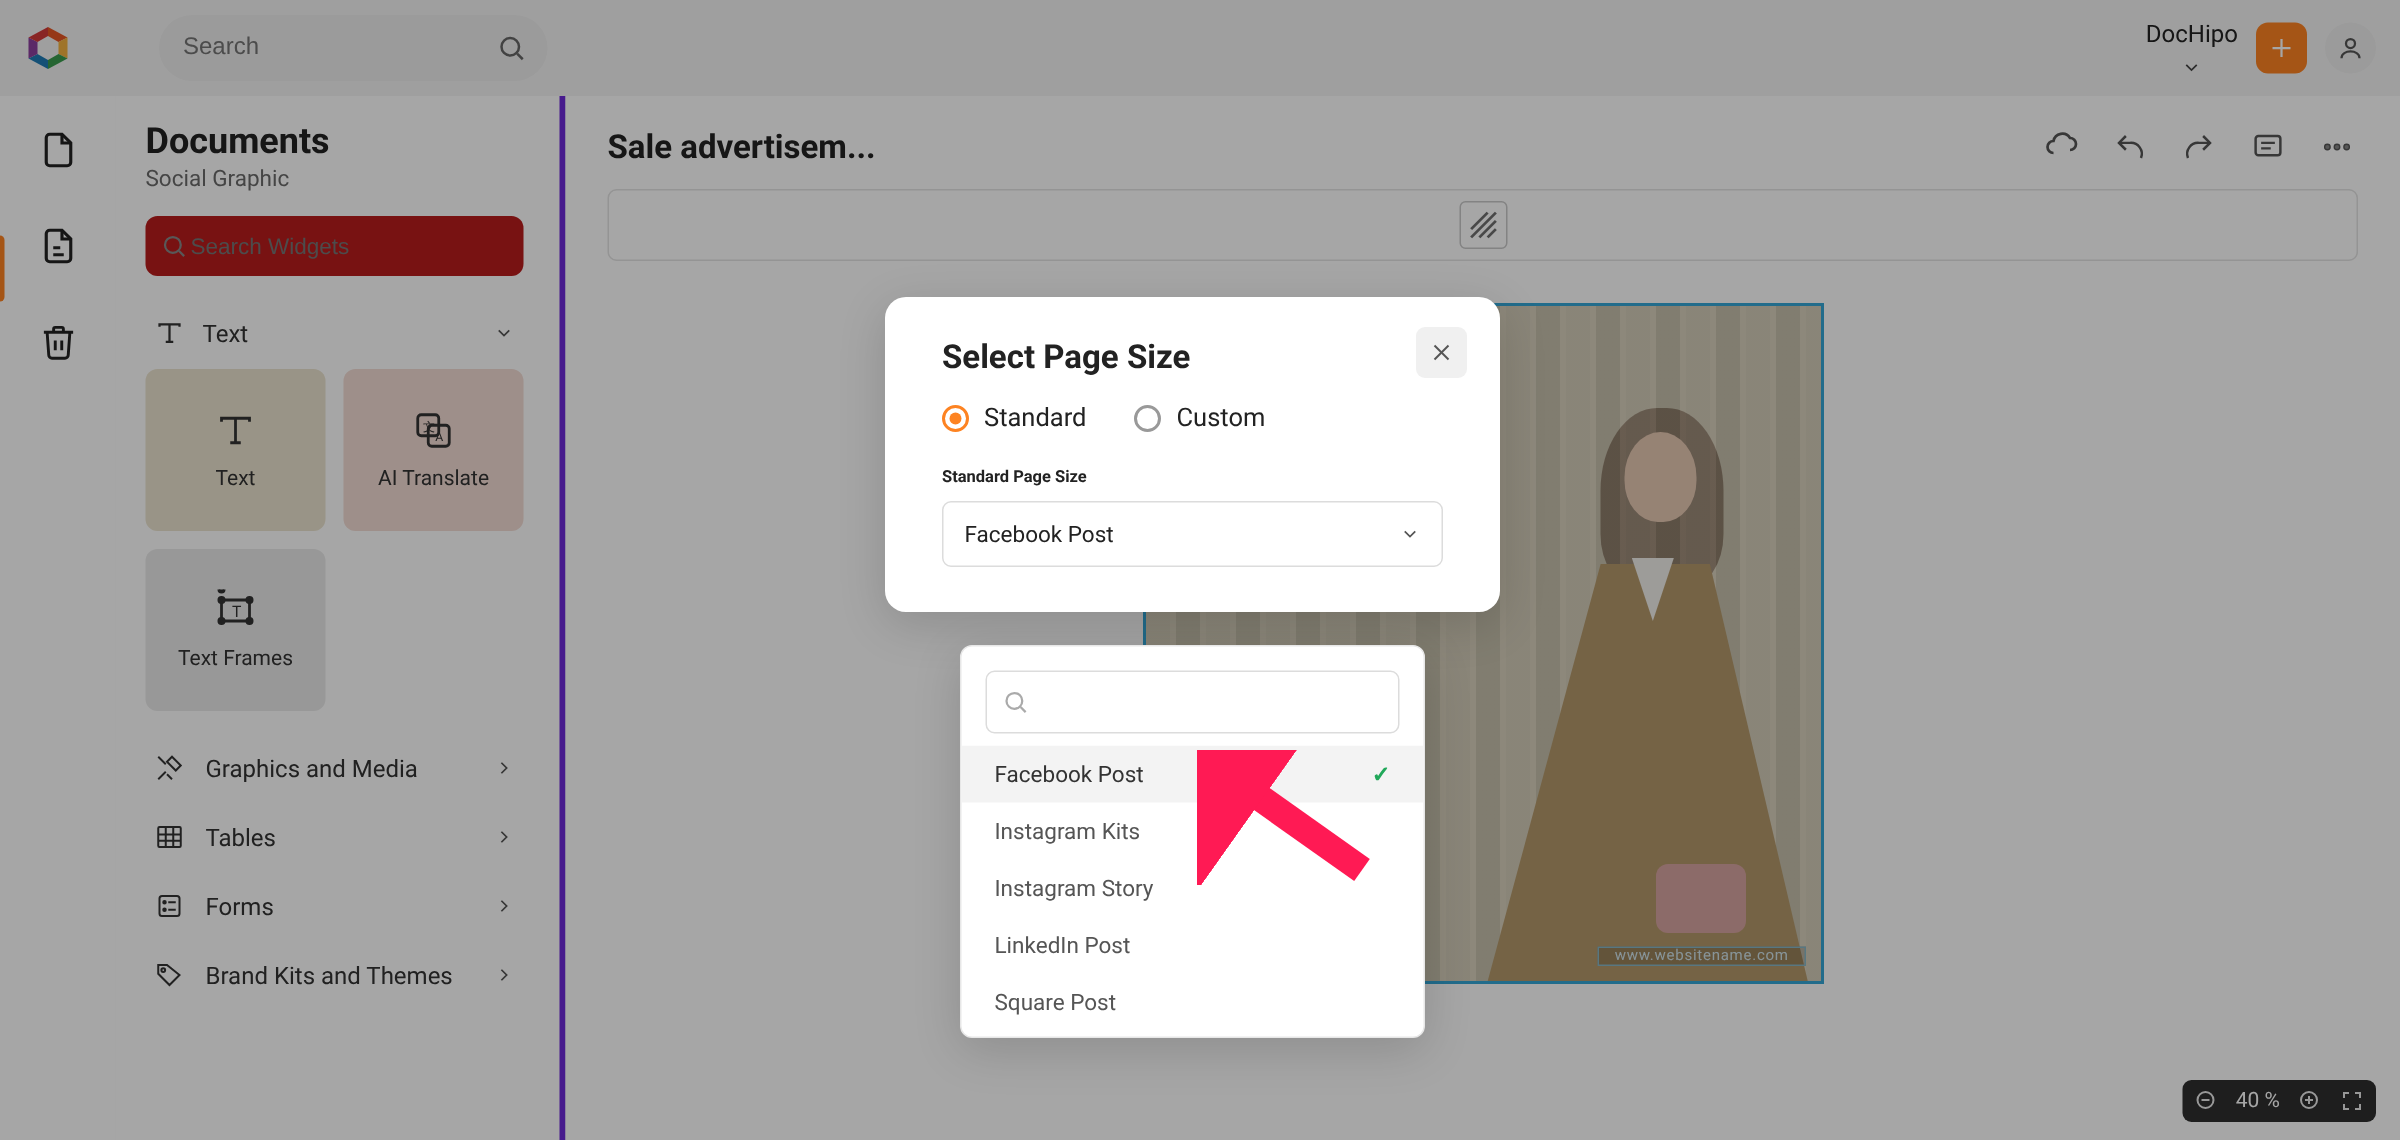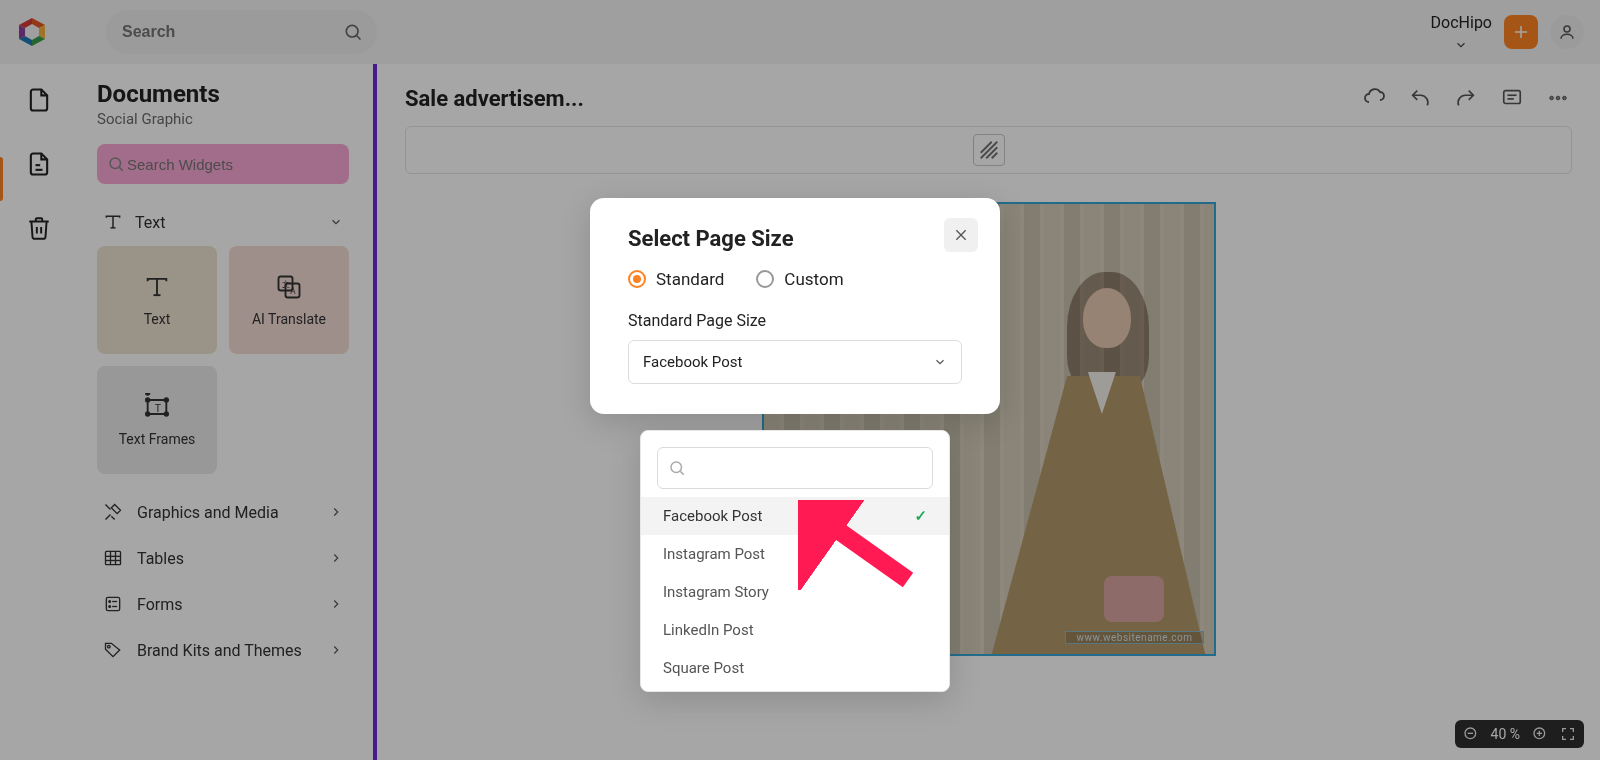--- a/index.html
+++ b/index.html
@@ -8,36 +8,36 @@
   }
   html,body{margin:0;height:100%;}
   body{font-family:-apple-system,BlinkMacSystemFont,'Segoe UI',Roboto,Helvetica,Arial,sans-serif;font-size:14px;color:var(--ink);background:var(--bg);}
   *{box-sizing:border-box;}
   svg{display:block;}
 
   
   .topbar{height:64px;background:var(--bg);display:flex;align-items:center;padding:0 16px 0 16px;gap:12px;}
   .logo{width:32px;height:32px;position:relative;margin-right:46px;}
   .searchbox{flex:0 0 254px;display:flex;align-items:center;background:var(--soft);border-radius:24px;height:44px;padding:0 14px;}
-  .searchbox input{flex:1;border:none;background:transparent;font-size:16px;color:var(--muted);outline:none;font-weight:bold;}
+  .searchbox input{flex:1;border:none;background:transparent;font-size:16px;color:var(--muted);outline:none;}
   .topbar .spacer{flex:1;}
   .user-dd{font-size:16px;color:var(--ink);display:flex;align-items:center;gap:6px;cursor:pointer;flex-direction:column;}
   .plusbtn{width:34px;height:34px;border-radius:8px;background:var(--orange);color:#fff;display:flex;align-items:center;justify-content:center;font-size:22px;cursor:pointer;}
   .avatarbtn{width:34px;height:34px;border-radius:50%;background:var(--soft);display:flex;align-items:center;justify-content:center;cursor:pointer;}
 
   
   .workspace{position:absolute;inset:64px 0 0 0;display:flex;}
   .rail{width:77px;background:var(--panel);padding-top:16px;display:flex;flex-direction:column;align-items:center;gap:24px;position:relative;}
   .rail .railbtn{width:40px;height:40px;display:flex;align-items:center;justify-content:center;cursor:pointer;}
   .rail .active-indicator{position:absolute;left:0;top:93px;width:3px;height:44px;background:var(--orange);border-radius:0 3px 3px 0;}
 
   .sidepanel{width:300px;background:var(--panel);padding:16px 24px 24px 20px;border-right:4px solid #6d28d9;overflow:hidden;position:relative;}
   .sidepanel h1{margin:0 0 2px 0;font-size:24px;font-weight:700;}
   .sidepanel .subtitle{color:var(--muted);font-size:15px;margin-bottom:16px;}
-  .widgetsearch{display:flex;align-items:center;background:#f9a8d4;border-radius:8px;height:40px;padding:0 10px;margin-bottom:18px;}
+  .widgetsearch{display:flex;align-items:center;background:#b91c1c;border-radius:8px;height:40px;padding:0 10px;margin-bottom:18px;}
   .widgetsearch input{flex:1;border:none;background:transparent;font-size:15px;outline:none;}
   .accordion{display:flex;align-items:center;gap:12px;font-size:16px;color:#333;padding:10px 6px;cursor:pointer;}
   .accordion .chev{margin-left:auto;}
   .tilegrid{display:grid;grid-template-columns:1fr 1fr;gap:12px;margin-top:4px;margin-bottom:18px;}
   .tile{height:108px;border-radius:8px;display:flex;flex-direction:column;align-items:center;justify-content:center;gap:10px;font-size:14px;color:#333;cursor:pointer;}
   .tile.text{background:#ece4cf;}
   .tile.ai{background:#d8e7e4;}
   .tile.tr{background:#f3dcd4;}
   .tile.frames{background:#eaeaea;}
   .tile .ticon{width:28px;height:28px;}
@@ -75,21 +75,21 @@
 
   
   .dim{position:absolute;inset:0;background:rgba(0,0,0,.35);}
   .modal{position:absolute;top:198px;left:590px;width:410px;background:#fff;border-radius:14px;box-shadow:var(--shadow);padding:28px 38px 30px 38px;}
   .modal h3{margin:0 0 18px 0;font-size:22px;font-weight:700;}
   .closebtn{position:absolute;top:20px;right:22px;width:34px;height:34px;border-radius:6px;background:#f0f0f0;display:flex;align-items:center;justify-content:center;cursor:pointer;}
   .radios{display:flex;gap:32px;margin-bottom:22px;font-size:17px;align-items:center;}
   .radio{display:flex;align-items:center;gap:10px;cursor:pointer;}
   .radio .dot{width:18px;height:18px;border-radius:50%;border:2px solid #999;display:flex;align-items:center;justify-content:center;}
   .radio.on .dot{border-color:var(--orange);} .radio.on .dot::after{content:"";width:8px;height:8px;border-radius:50%;background:var(--orange);} 
-  .label{font-size:16px;font-weight:400;margin-bottom:10px;}
+  .label{font-size:11px;font-weight:700;margin-bottom:10px;}
   .select{height:44px;border:1px solid #dcdcdc;border-radius:6px;display:flex;align-items:center;padding:0 14px;font-size:15px;cursor:pointer;justify-content:space-between;}
 
   .dropdown{position:absolute;top:430px;left:640px;width:310px;background:#fff;border-radius:8px;border:1px solid #e7e7e7;box-shadow:var(--shadow);}
   .dropdown .search{margin:16px 16px 8px 16px;height:42px;border:1px solid #dcdcdc;border-radius:6px;display:flex;align-items:center;padding:0 10px;}
   .dropdown .search input{flex:1;border:none;outline:none;font-size:15px;}
   .dropdown .list{max-height:210px;overflow:auto;padding-bottom:4px;}
   .dropdown .opt{display:flex;align-items:center;justify-content:space-between;padding:10px 22px;font-size:15px;color:#555;cursor:pointer;}
   .dropdown .opt.selected{background:#f3f3f3;color:#333;}
   .dropdown .check{color:#21a85a;font-weight:700;}
   .dropdown ::-webkit-scrollbar{width:8px;} .dropdown ::-webkit-scrollbar-thumb{background:#cfcfcf;border-radius:4px;}
@@ -441,21 +441,21 @@
         </svg>
       </span>
     <input style="">
   </div>
   <div class="list">
     <div class="opt selected">
       <span>Facebook Post</span>
       <span class="check">✓</span>
     </div>
     <div class="opt">
-        <span>Instagram Post</span>
+        <span>Instagram Kits</span>
       </div>
     <div class="opt">
         <span>Instagram Story</span>
       </div>
     <div class="opt">
         <span>LinkedIn Post</span>
       </div>
     <div class="opt">
         <span>Square Post</span>
       </div>

